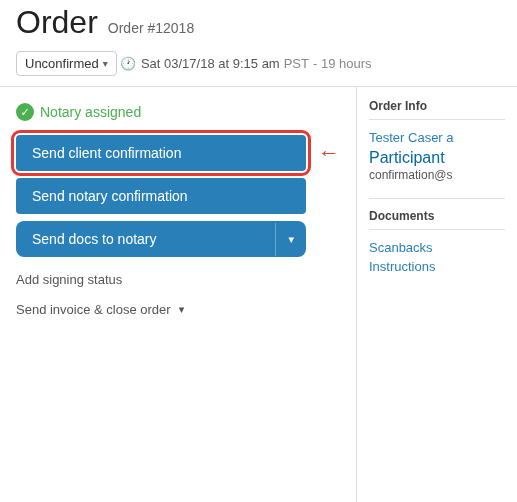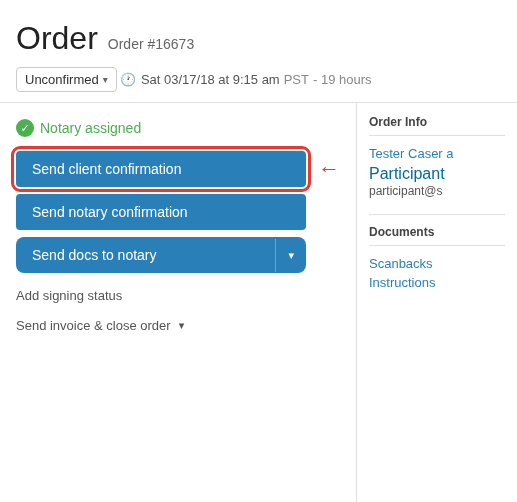--- a/index.html
+++ b/index.html
@@ -15,21 +15,21 @@
 
     .page {
       width: 517px;
       height: 502px;
       display: flex;
       flex-direction: column;
     }
 
     
     .header {
-      padding: 20px 16px 10px 16px;
+      padding: 4px 16px 10px 16px;
       border-bottom: 1px solid #e0e0e0;
     }
 
     .header-top {
       display: flex;
       align-items: baseline;
       gap: 10px;
       margin-bottom: 10px;
     }
 
@@ -277,21 +277,21 @@
     }
   </style>
 </head>
 <body>
 
 <div class="page">
 
   <div class="header">
     <div class="header-top">
       <span class="order-title">Order</span>
-      <span class="order-number">Order #16673</span>
+      <span class="order-number">Order #12018</span>
     </div>
     <div class="header-controls">
       <div class="status-dropdown">
         <span>Unconfirmed</span>
         <span class="chevron">▾</span>
       </div>
       <div class="timestamp">
         <span class="clock-icon">🕐</span>
         <span class="timestamp-bold">Sat 03/17/18 at 9:15 am</span>
         <span class="timestamp-muted">PST</span>
@@ -344,21 +344,21 @@
 
       </div>
     </div>
 
     <div class="right-panel">
 
       <div class="order-info-content">
         <div class="section-header">Order Info</div>
         <div class="info-name">Tester Caser a</div>
         <div class="info-label">Participant</div>
-        <div class="info-email">participant@s</div>
+        <div class="info-email">confirmation@s</div>
       </div>
 
       <hr class="divider">
 
       <div class="documents-section">
         <div class="section-header">Documents</div>
         <a class="doc-link">Scanbacks</a>
         <a class="doc-link">Instructions</a>
       </div>
 

